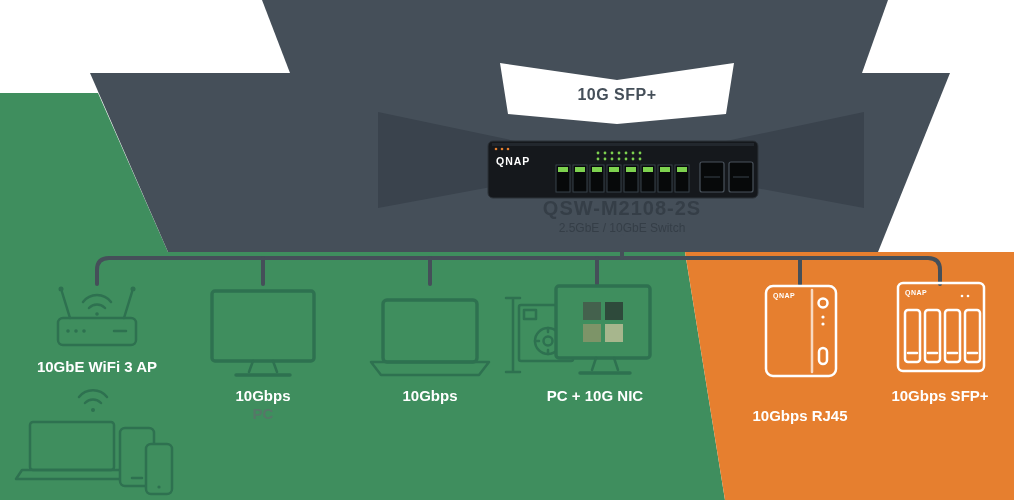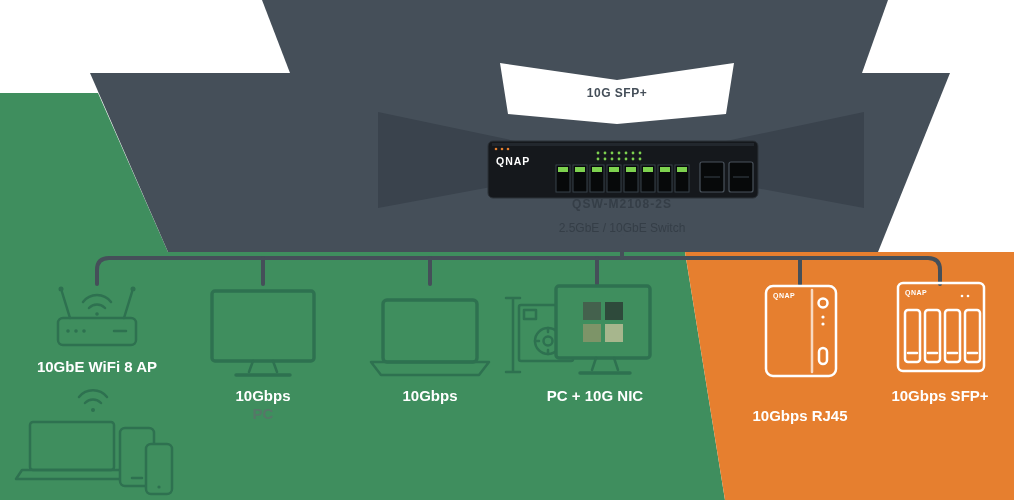--- a/index.html
+++ b/index.html
@@ -23,24 +23,24 @@
   .g-bgfill{fill:var(--green);}
   .w-icon{stroke:#ffffff;fill:none;stroke-width:2.5;stroke-linecap:round;stroke-linejoin:round;}
   .w-fill{fill:#ffffff;stroke:none;}
   .sq-a{fill:#44614d;}.sq-b{fill:#2e4a3b;}.sq-c{fill:#7d9468;}.sq-d{fill:#a7b68d;}
   .port{fill:#07090a;stroke:#39424a;stroke-width:1;}
   .port-led{fill:var(--led-green);}
   .sfp{fill:#07090a;stroke:#4a535c;stroke-width:1.2;}
   
   .ov{position:absolute;white-space:nowrap;}
   .ribbon-label{left:547px;top:86px;width:140px;text-align:center;
-                font-size:12px;font-weight:bold;color:var(--slate);letter-spacing:.5px;}
+                font-size:16px;font-weight:bold;color:var(--slate);letter-spacing:.5px;}
   .switch-brand{left:496px;top:155px;width:46px;font-size:10.5px;font-weight:bold;
                 color:#fff;letter-spacing:1px;}
-  .model-1{left:472px;top:197px;width:300px;text-align:center;font-size:12px;font-weight:bold;
+  .model-1{left:472px;top:197px;width:300px;text-align:center;font-size:20px;font-weight:bold;
            color:#353e47;letter-spacing:1px;}
   .model-2{left:472px;top:221px;width:300px;text-align:center;font-size:12px;color:#353e47;}
   .dev-label{position:absolute;text-align:center;font-size:15px;font-weight:bold;
              color:#ffffff;line-height:18px;}
   .dev-label .secondary{display:block;color:var(--label-secondary);}
   .nas-brand{font-size:7px;font-weight:bold;color:#fff;letter-spacing:.5px;}
 </style>
 </head>
 <body>
 
@@ -192,21 +192,21 @@
       </g>
     </g>
   </svg>
 
   <div class="ov ribbon-label">10G SFP+</div>
 
   <div class="ov switch-brand">QNAP</div>
   <div class="ov model-1">QSW-M2108-2S</div>
   <div class="ov model-2">2.5GbE / 10GbE Switch</div>
 
-  <div class="dev-label" style="left:7px;top:358px;width:180px;">10GbE WiFi 8 AP</div>
+  <div class="dev-label" style="left:7px;top:358px;width:180px;">10GbE WiFi 3 AP</div>
 
   <div class="dev-label" style="left:193px;top:387px;width:140px;">
     <span>10Gbps</span>
     <span class="secondary">PC</span>
   </div>
 
   <div class="dev-label" style="left:360px;top:387px;width:140px;">
     <span>10Gbps</span>
   </div>
 

